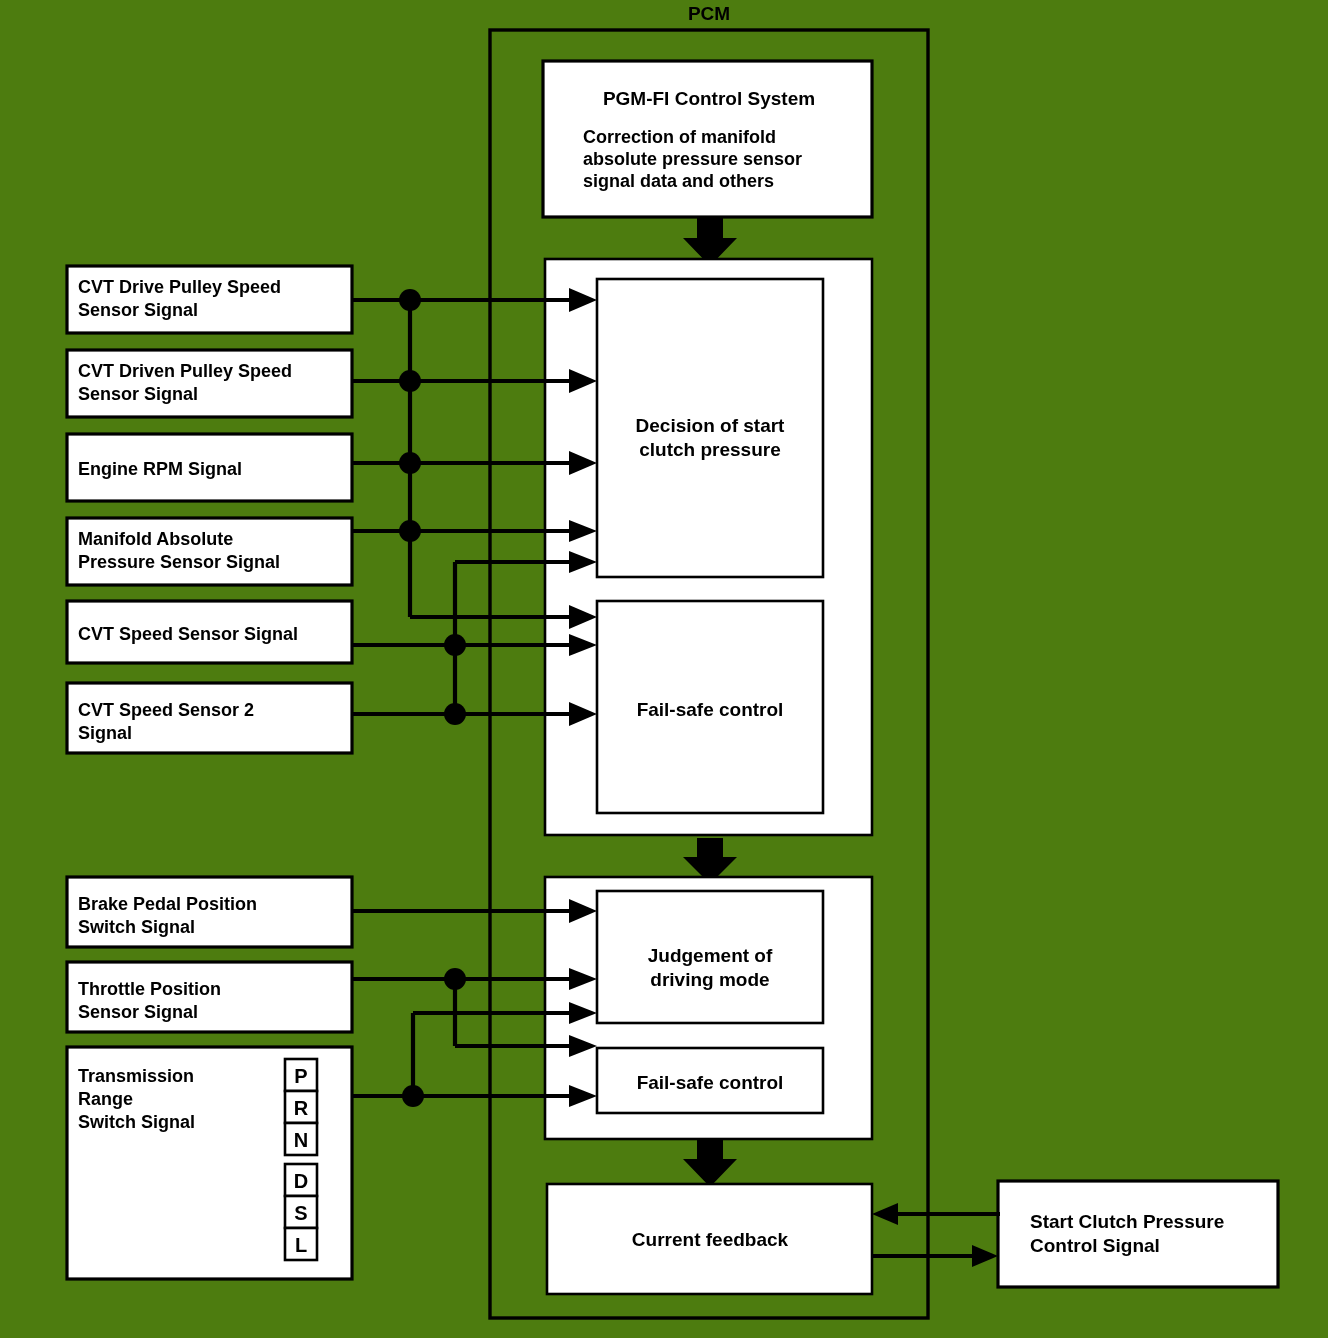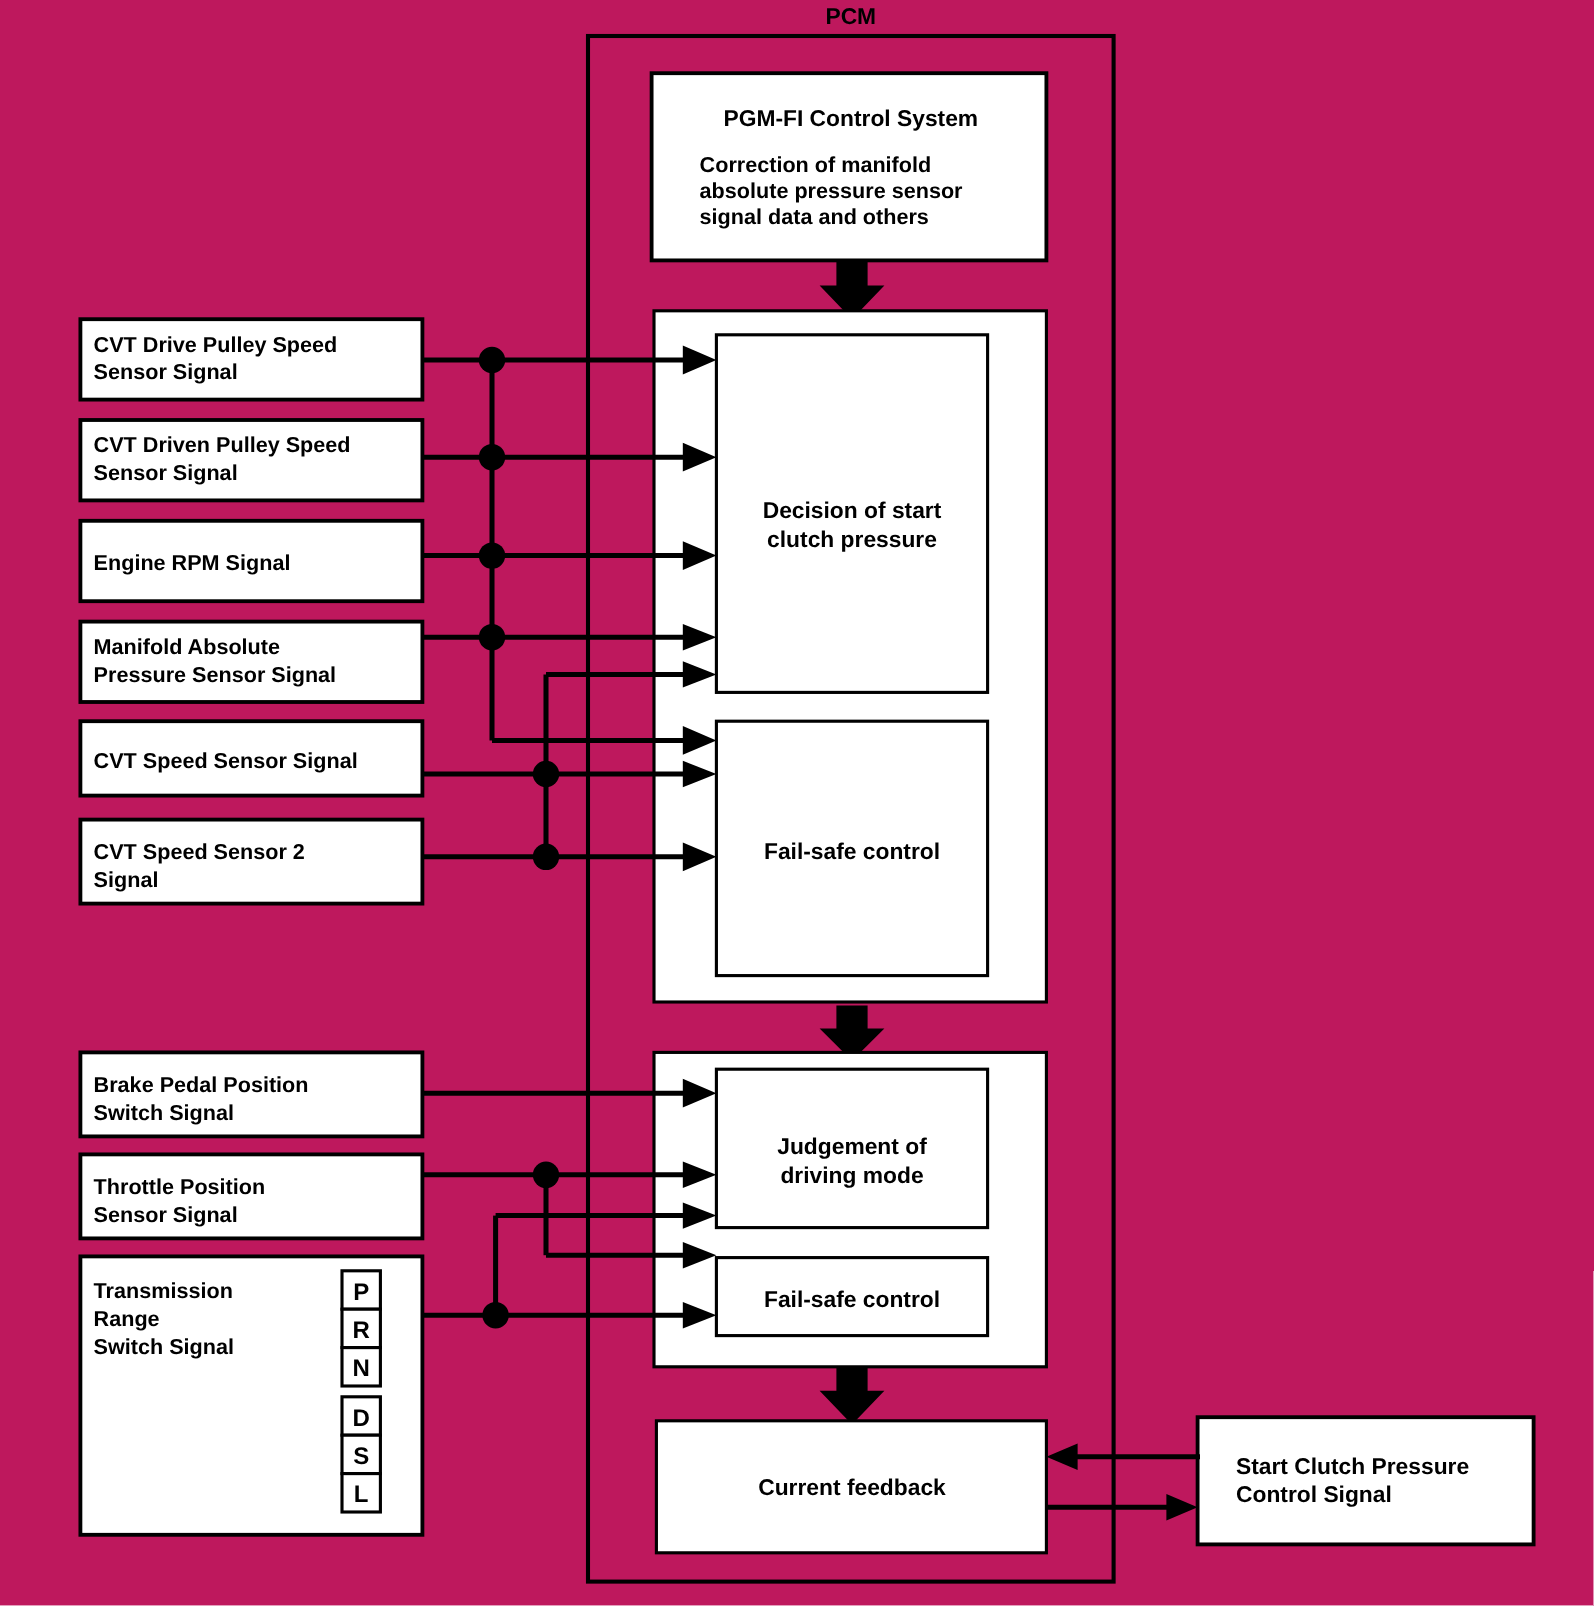--- a/index.html
+++ b/index.html
@@ -1,17 +1,17 @@
 <!DOCTYPE html>
 <html><head>
 <meta charset="utf-8">
 <style>
   html,body{margin:0;padding:0;background:#ffffff;}
   body{width:1328px;height:1338px;font-family:"Liberation Sans",sans-serif;}
-  #stage{position:relative;width:1328px;height:1338px;overflow:hidden;background:#be185d;}
+  #stage{position:relative;width:1328px;height:1338px;overflow:hidden;background:#4d7c0f;}
   svg{position:absolute;left:0;top:0;}
   .bx{fill:#ffffff;stroke:#000000;stroke-width:3.2;}
   .bx-thin{fill:#ffffff;stroke:#000000;stroke-width:2.6;}
   .bx-outer{fill:none;stroke:#000000;stroke-width:3.4;}
   .wire{stroke:#000000;stroke-width:4.2;fill:none;}
   .dot{fill:#000000;}
   .head{fill:#000000;}
   .fatarrow{fill:#000000;}
   text{font-family:"Liberation Sans",sans-serif;font-weight:bold;fill:#000000;}
   .t15{font-size:18px;}

